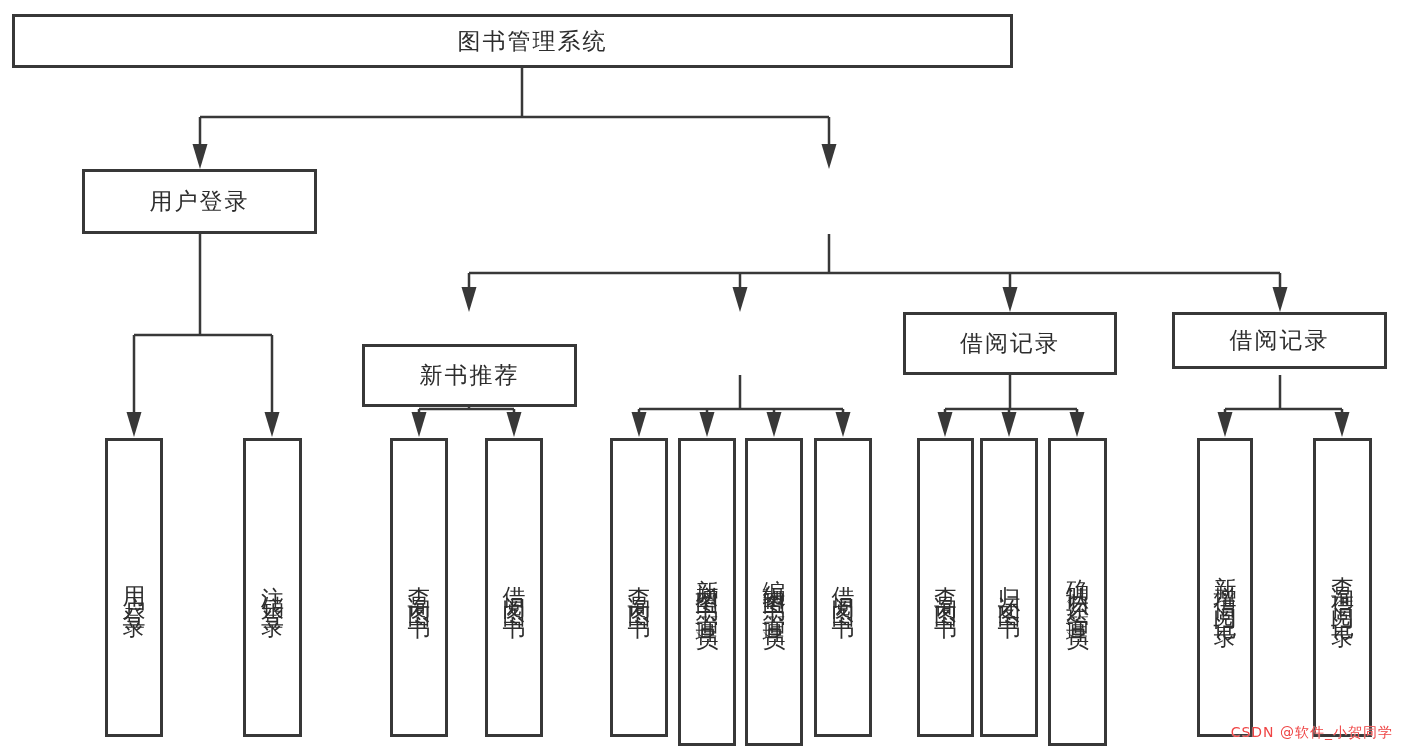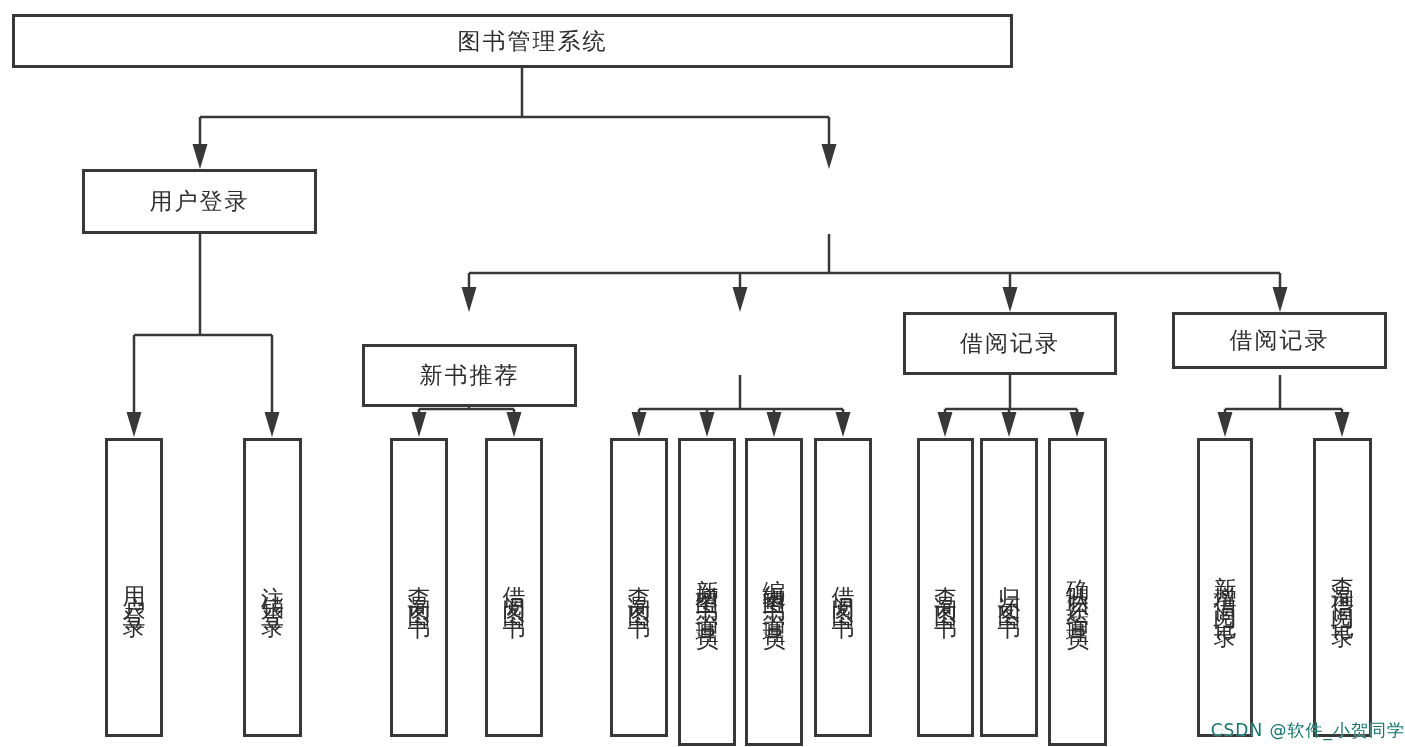--- a/index.html
+++ b/index.html
@@ -13,22 +13,22 @@
     border:3px solid #383838;z-index:2;
     display:flex;align-items:center;justify-content:center;
   }
   .h-label{font-size:23px;letter-spacing:2px;white-space:nowrap;color:#2d2d2d;}
   .v-label{
     writing-mode:vertical-rl;text-orientation:mixed;
     font-size:23px;letter-spacing:10px;line-height:1;color:#2d2d2d;white-space:nowrap;
   }
   .v-label.tight{letter-spacing:7px;}
   #watermark{
-    position:absolute;right:0;bottom:5px;z-index:3;
-    font-size:17px;color:#0f766e;letter-spacing:1px;white-space:nowrap;
+    position:absolute;right:12px;bottom:5px;z-index:3;
+    font-size:14px;color:#ef4444;letter-spacing:1px;white-space:nowrap;
     text-shadow:0 0 1px #ffffff;
   }
 </style>
 </head>
 <body>
 
 <div id="canvas">
 
   <svg id="wires" width="1405" height="747" viewBox="0 0 1405 747">
     <g stroke="#383838" stroke-width="2.5" fill="none">

